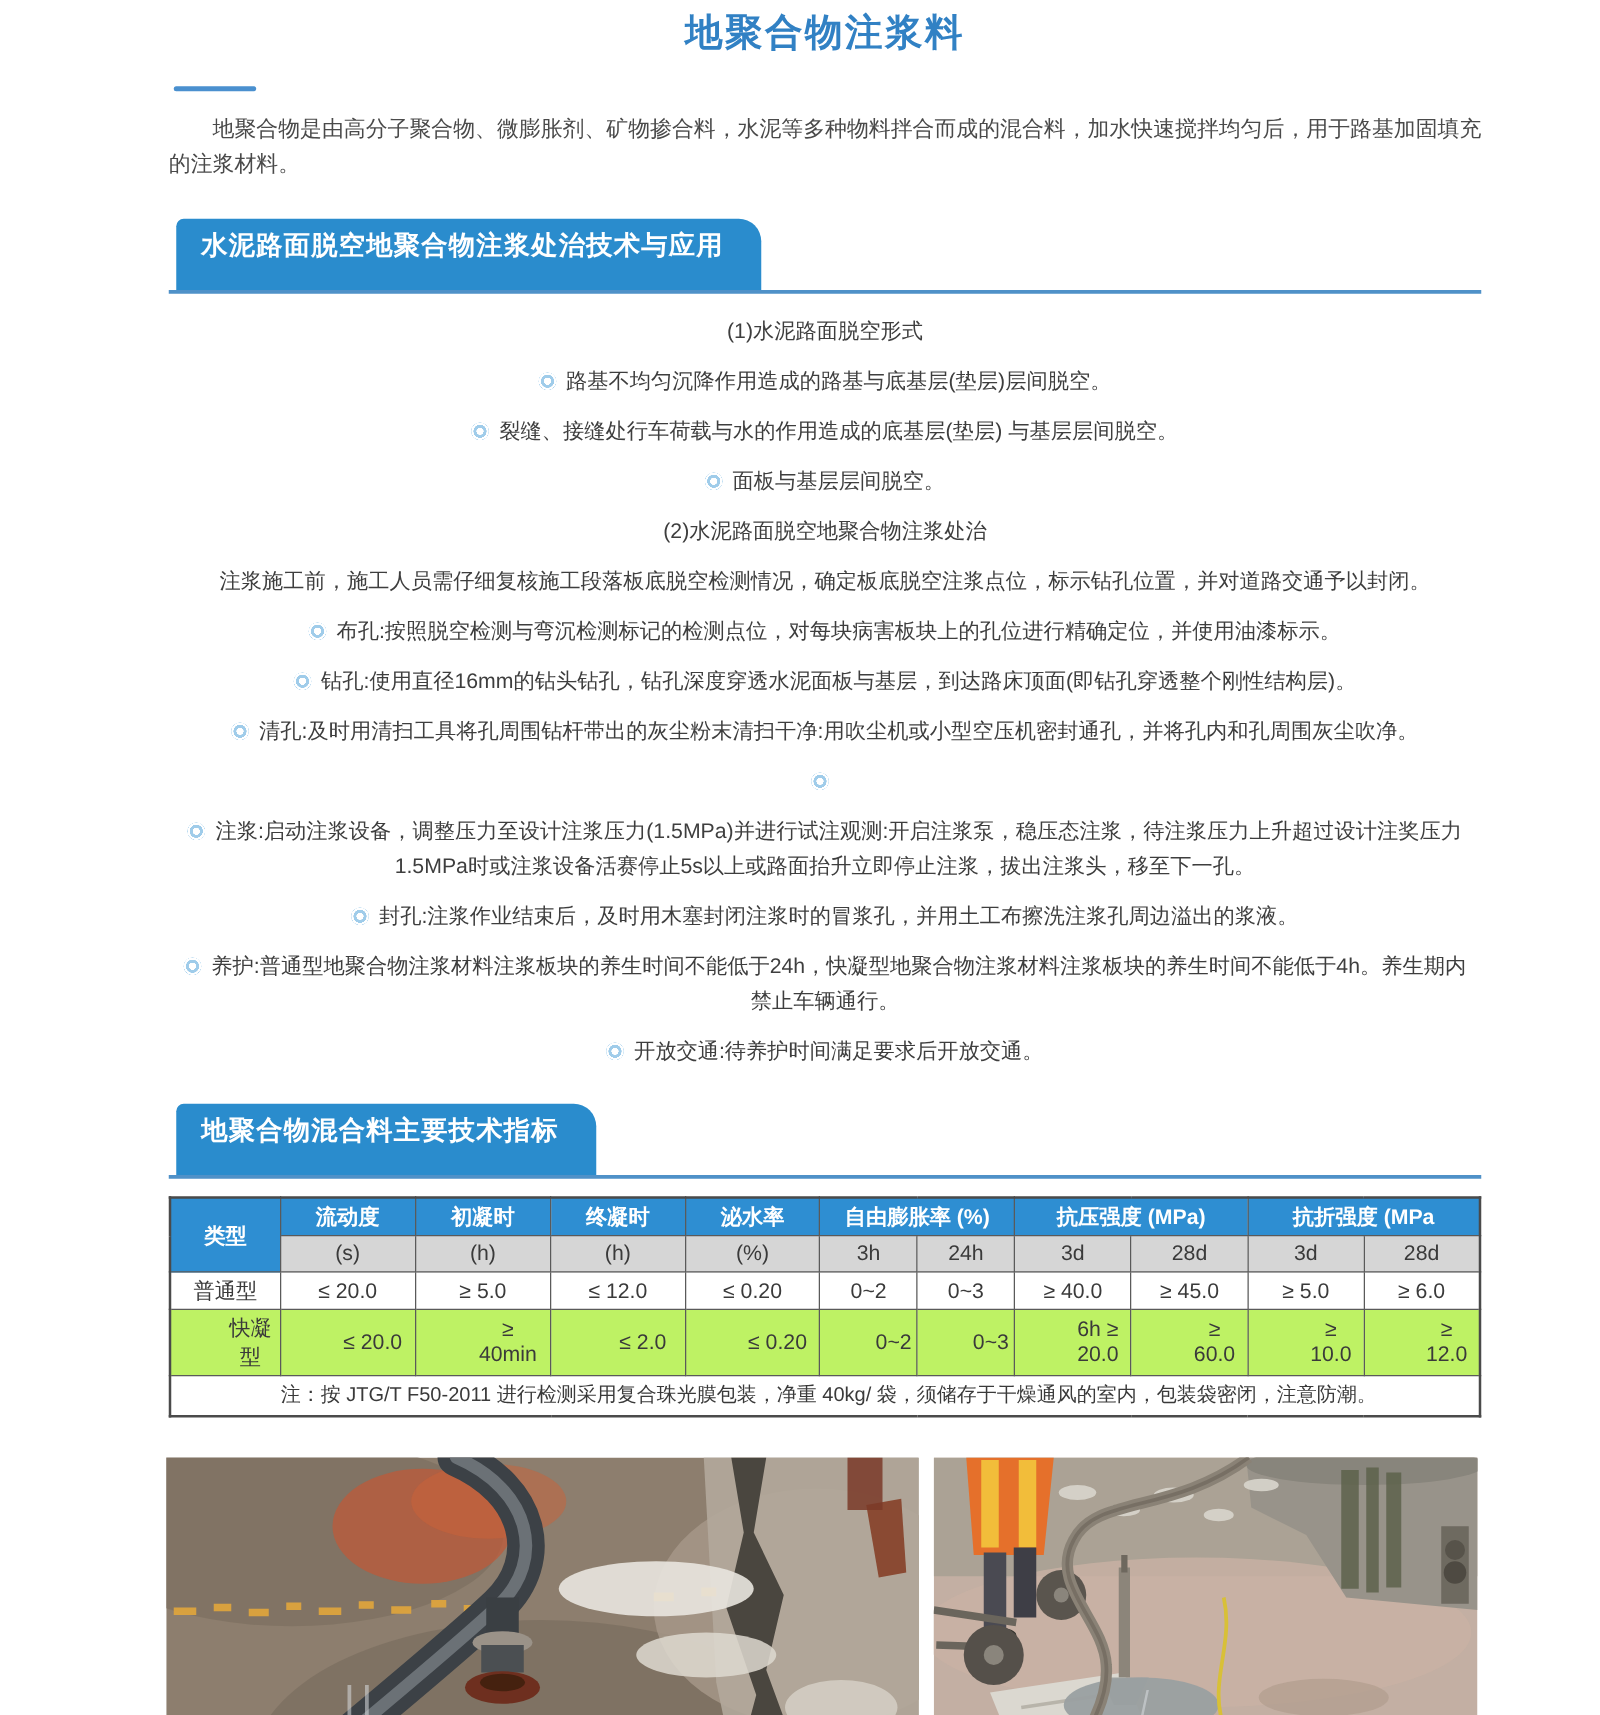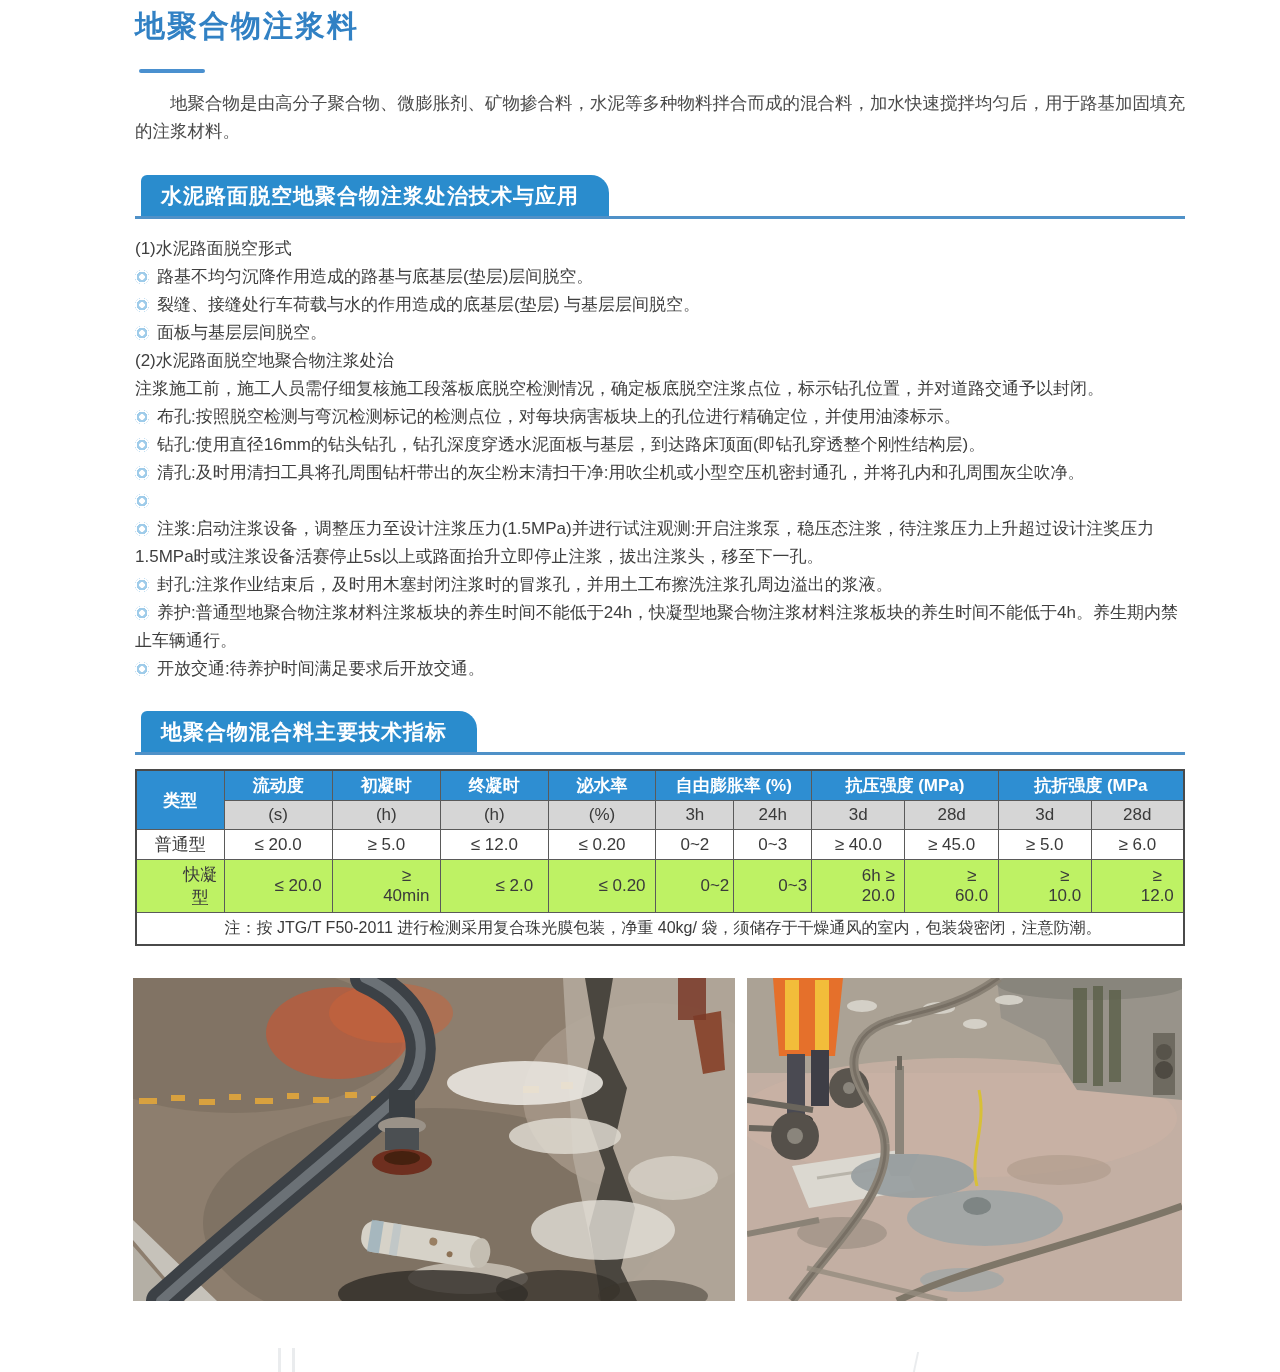--- a/index.html
+++ b/index.html
@@ -7,21 +7,21 @@
   body { font-family:"Liberation Sans","DejaVu Sans",sans-serif; color:#3f3f3f; }
   .page {
     position:relative; width:1280px; height:1372px;
     background:#ffffff; overflow:hidden;
   }
   .content { width:1050px; margin-left:135px; }
 
   
   .doc-title {
     padding-top:6px;
-    font-size:30px; font-weight:bold; color:#3181c4; letter-spacing:2px;
+    font-size:30px; font-weight:bold; color:#3181c4; letter-spacing:2px;text-align:center;
   }
   .title-underline {
     width:66px; height:4px; background:#4a90cf; border-radius:2px;
     margin-top:22px; margin-left:4px;
   }
 
   
   .intro {
     margin-top:16px; font-size:17.5px; line-height:1.6; color:#4a4a4a;
     text-indent:2em;
@@ -30,28 +30,28 @@
   
   .section-bar-row {
     margin-top:30px;
     border-bottom:3px solid #4f91c8;
     line-height:0;
   }
   .section-bar {
     display:inline-block; line-height:normal;
     background:#2a8ccd; color:#ffffff;
     font-size:21px; font-weight:bold; letter-spacing:1px;
-    padding:7px 30px 6px 20px;
+    padding:7px 30px 22px 20px;
     border-radius:6px 18px 0 0;
     margin-left:6px;
   }
 
   
   .body-text { margin-top:16px; }
-  .line { font-size:17px; line-height:28px; color:#3e3e3e; margin:0; }
+  .line { font-size:17px; line-height:28px; color:#3e3e3e; margin:12px;text-align:center; }
   .bullet {
     display:inline-block; width:14px; height:14px; border-radius:50%;
     background:radial-gradient(circle, #ffffff 0 28%, #9fccea 30% 52%, #ffffff 54% 68%, #8cc2e6 70% 100%);
     margin-right:8px; vertical-align:-2px;
   }
 
   
   .spec-table-wrap { margin-top:14px;border-radius:25px; }
   table.spec {
     width:100%; border-collapse:collapse;

